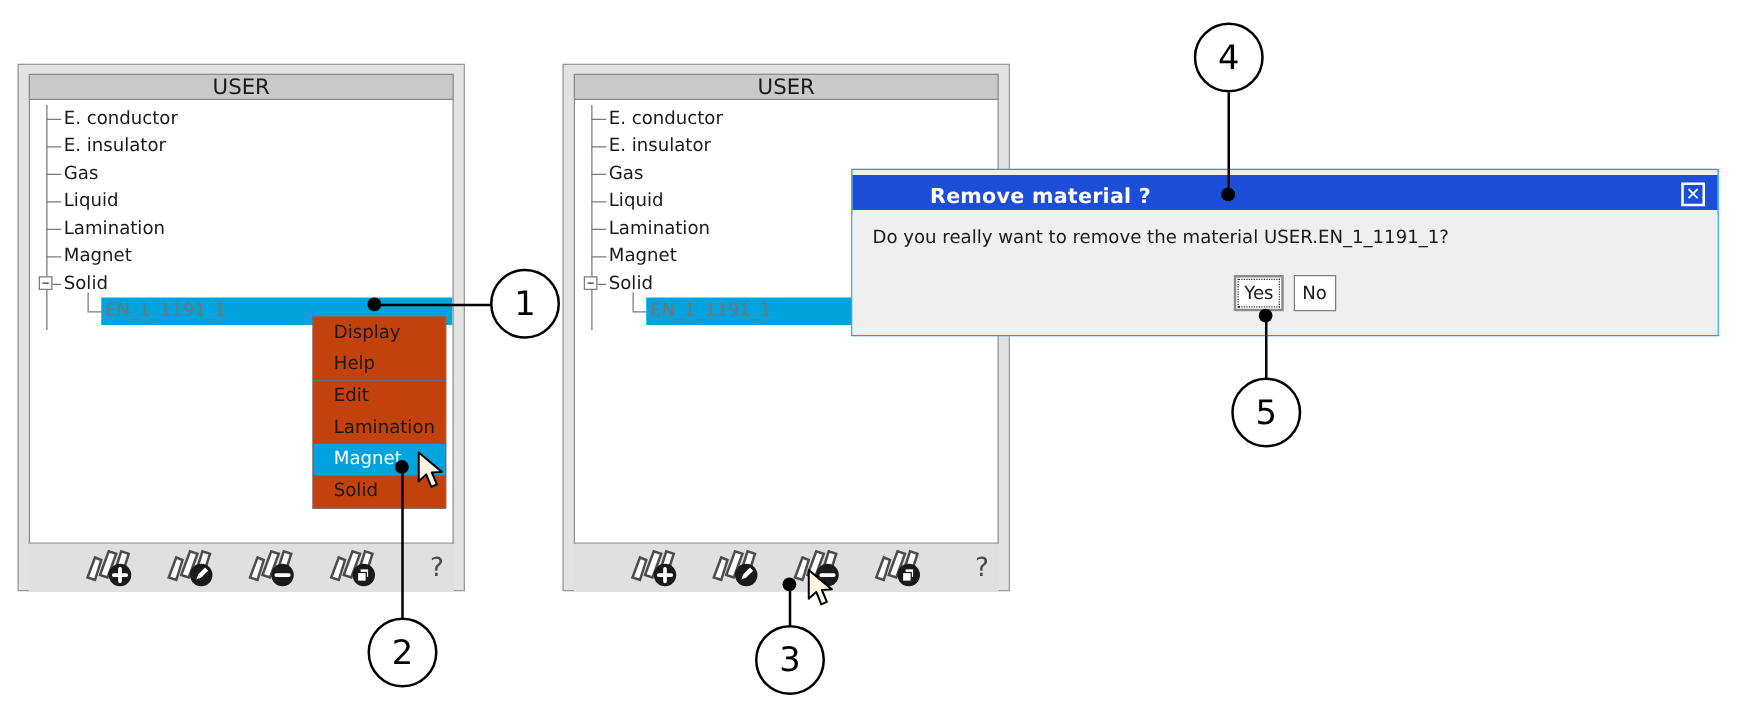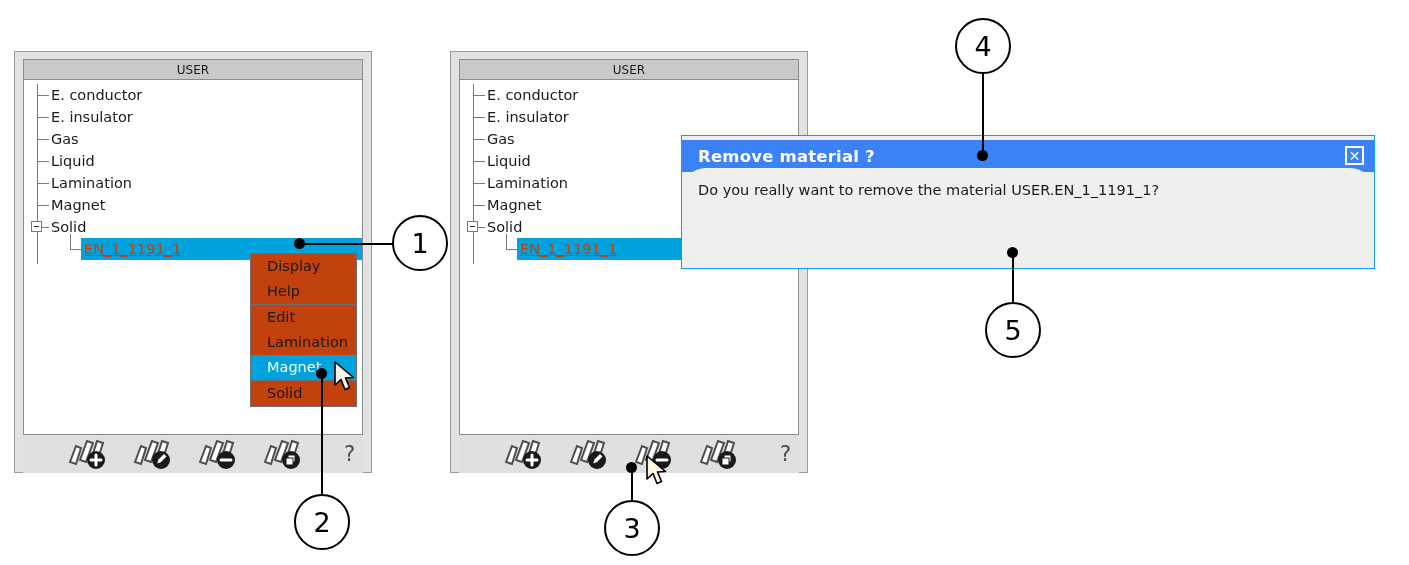--- a/index.html
+++ b/index.html
@@ -14,21 +14,21 @@
   .panel{
     position:absolute;
     background:#e2e2e2;
     border:1px solid #9a9a9a;
     box-sizing:border-box;
   }
   .panel-header{
     position:absolute;left:8px;right:8px;top:7px;height:21px;
     background:#c9c9c9;border:1px solid #8c8c8c;box-sizing:border-box;
     display:flex;align-items:center;justify-content:center;
-    font-size:12px;color:#1a1a1a;
+    font-size:17px;color:#1a1a1a;
   }
   .tree-area{
     position:absolute;left:8px;right:8px;top:28px;
     background:#ffffff;border:1px solid #8c8c8c;border-top:none;
     box-sizing:border-box;overflow:hidden;
   }
   .toolbar{
     position:absolute;left:8px;right:8px;
     background:#e0e0e0;
     box-sizing:border-box;
@@ -56,21 +56,21 @@
   .node.child{padding-left:0;}
   .node.child .elbow{
     position:absolute;left:46px;top:-4px;width:1px;height:15px;background:#7a7a7a;
   }
   .node.child .elbow2{
     position:absolute;left:46px;top:11px;width:11px;height:1px;background:#7a7a7a;
   }
   .node.child .sel{
     position:absolute;left:57px;top:0;right:0;height:22px;background:#00a3dd;
   }
-  .node.child .lbl{left:60px;color:#c2410c;z-index:2;text-decoration:underline;}
+  .node.child .lbl{left:60px;color:#737373;z-index:2;}
 
   
   .tb-icon{
     position:relative;width:46px;height:40px;flex:0 0 auto;
   }
   .tb-icon svg{position:absolute;left:0;top:0;}
   .help-q{
     font-size:21px;color:#4a4a4a;line-height:1;
   }
 
@@ -85,34 +85,34 @@
   }
   .ctx-item.sel{background:#00a3dd;color:#ffffff;}
   .ctx-sep{height:0;border-top:1px solid #6e6e6e;}
 
   
   .dialog{
     position:absolute;z-index:60;
     border:1px solid #0aa3dc;background:#eeeeee;box-sizing:border-box;
   }
   .dlg-title{
-    position:absolute;left:0;top:4px;right:0;height:32px;background:#3b82f6;
-    display:flex;align-items:center;
+    position:absolute;left:0;top:4px;right:0;height:32px;background:#1d4ed8;
+    display:flex;align-items:center;padding-left:46px;
   }
   .dlg-title-text{
     font-size:16.5px;font-weight:bold;color:#ffffff;padding-left:16px;letter-spacing:.2px;
   }
   .dlg-close{
     position:absolute;right:10px;top:6px;width:19px;height:19px;
     border:2px solid #ffffff;box-sizing:border-box;
     display:flex;align-items:center;justify-content:center;
     color:#ffffff;font-size:14px;line-height:1;font-weight:bold;
   }
   .dlg-body{
-    position:absolute;left:0;top:32px;right:0;bottom:0;background:#efefef;border-radius:24px;
+    position:absolute;left:0;top:32px;right:0;bottom:0;background:#efefef;
   }
   .dlg-msg{
     position:absolute;left:16px;top:14px;font-size:14.5px;color:#1a1a1a;white-space:nowrap;
   }
   .dlg-buttons{
     position:absolute;left:0;right:0;top:52px;display:flex;justify-content:center;gap:8px;
   }
   .dlg-btn{
     min-width:32px;height:29px;background:#ffffff;border:1px solid #7d7d7d;
     display:flex;align-items:center;justify-content:center;
@@ -365,20 +365,24 @@
   </svg>
 </div>
 
 <div class="dialog" style="left:681px;top:135px;width:694px;height:134px;">
   <div class="dlg-title">
     <span class="dlg-title-text">Remove material ?</span>
     <span class="dlg-close">✕</span>
   </div>
   <div class="dlg-body">
     <div class="dlg-msg">Do you really want to remove the material USER.EN_1_1191_1?</div>
+    <div class="dlg-buttons">
+      <div class="dlg-btn focused">Yes</div>
+      <div class="dlg-btn">No</div>
+    </div>
   </div>
 </div>
 
 <div class="dot" style="left:294px;top:238px;"></div>
 <div class="leader h" style="left:299px;top:243px;width:96px;"></div>
 <div class="callout" style="left:392px;top:215px;">
   <span>1</span>
 </div>
 
 <div class="dot" style="left:316px;top:368px;"></div>

